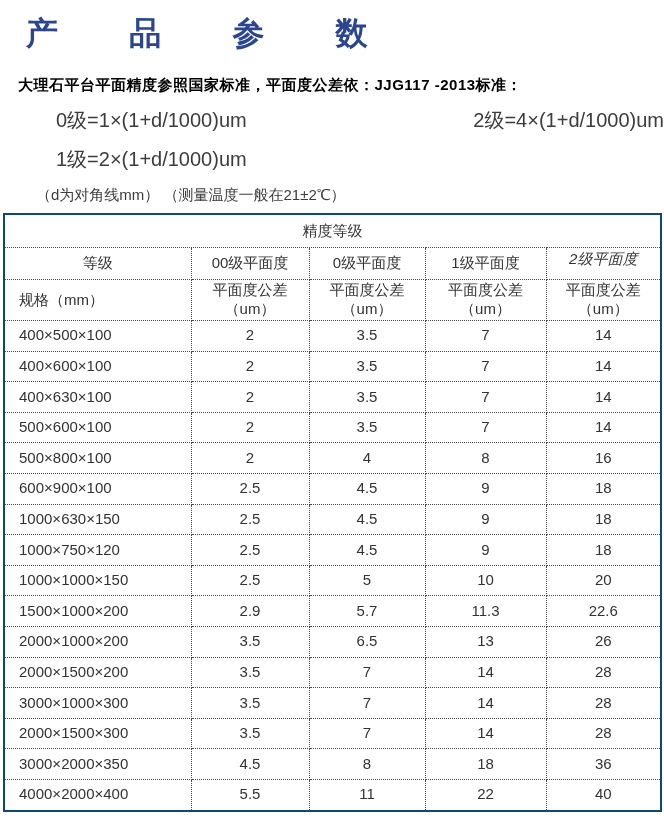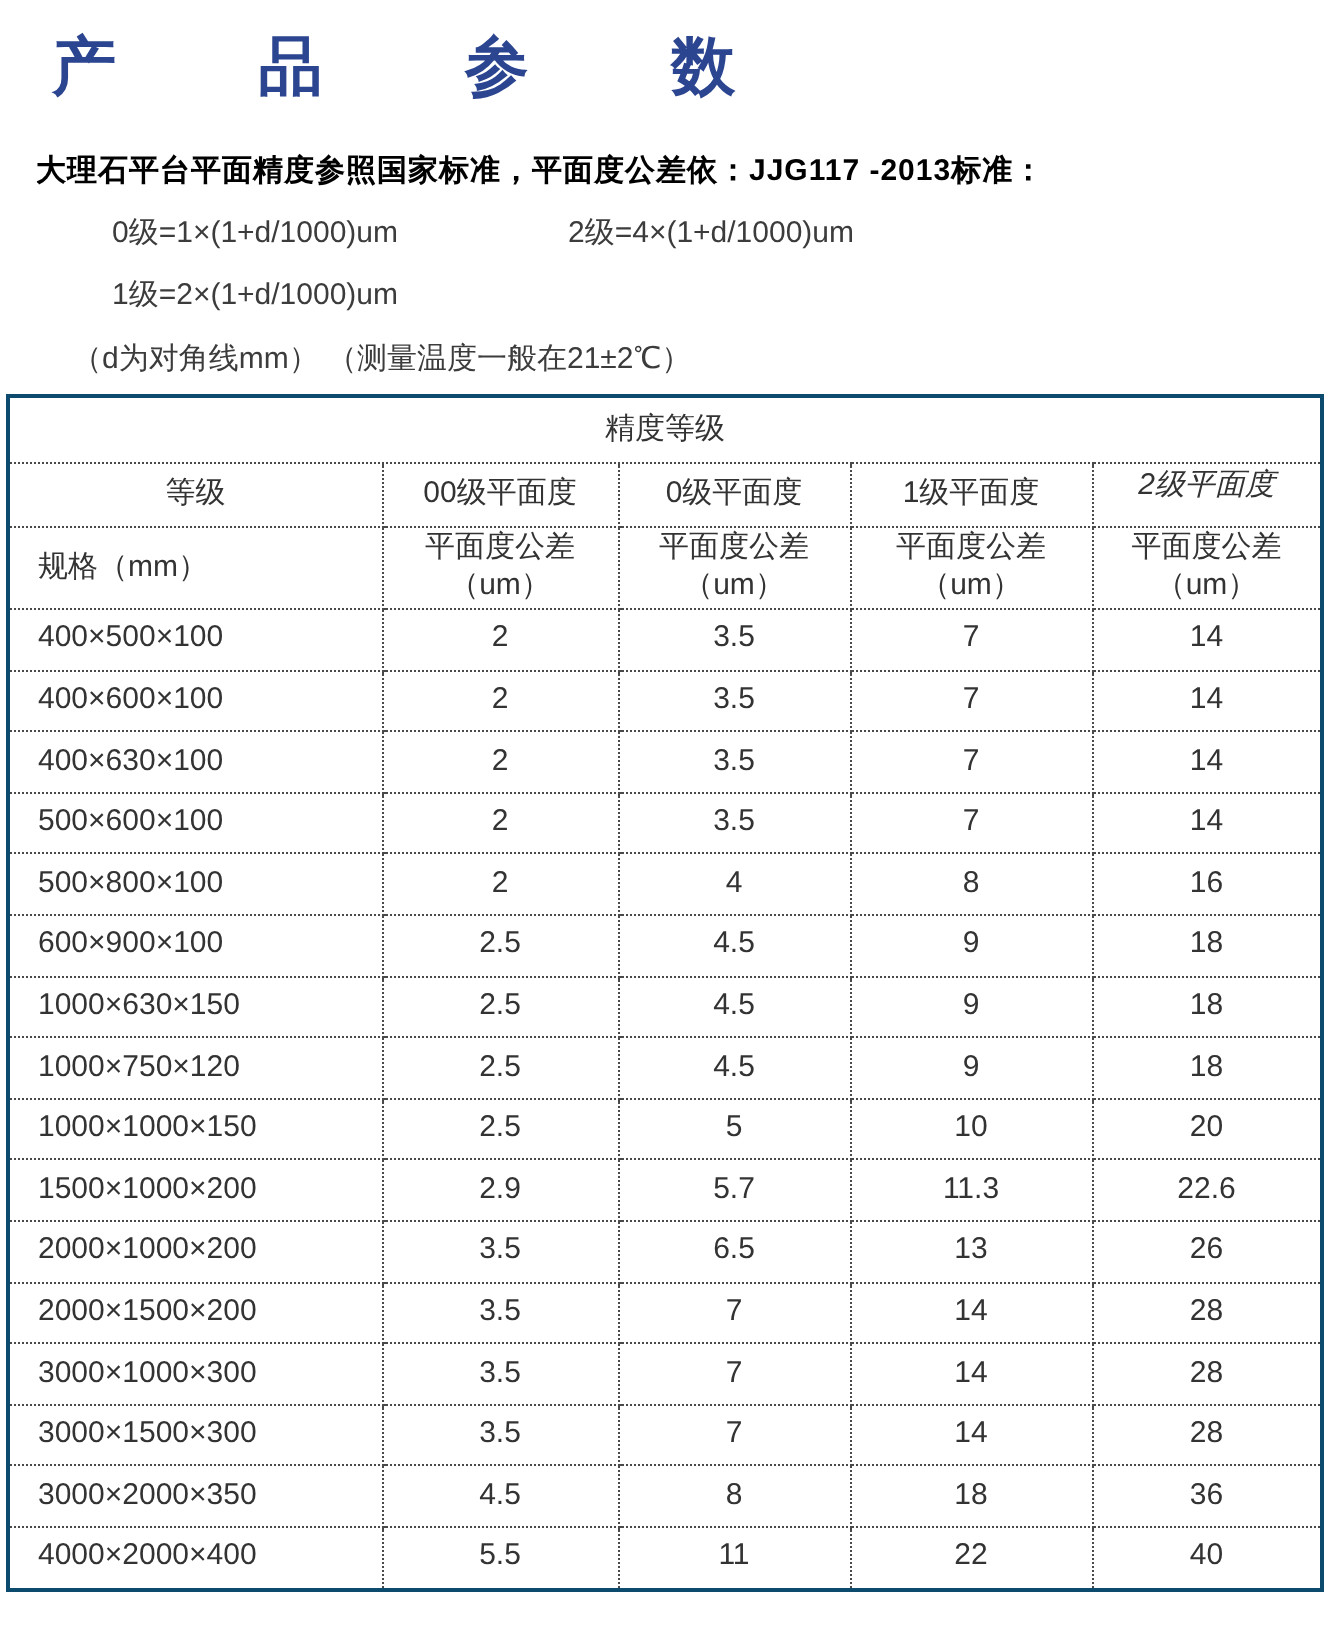--- a/index.html
+++ b/index.html
@@ -32,22 +32,23 @@
     font-weight: bold;
     color: #000000;
     letter-spacing: 0.5px;
   }
   .formula-section {
     margin-top: 10px;
   }
   .formula-row {
     display: flex;
     margin: 12px 0 0 56px;
-    font-size: 15px;
+    font-size: 20px;
     color: #3c3c3c;
+    justify-content: space-between;
   }
   .formula-row .left-col {
     width: 228px;
     flex: 0 0 228px;
   }
   .note {
     margin: 13px 0 0 36px;
     font-size: 15px;
     color: #3c3c3c;
   }
@@ -239,21 +240,21 @@
         <td>28</td>
       </tr>
       <tr>
         <td class="spec-cell">3000×1000×300</td>
         <td>3.5</td>
         <td>7</td>
         <td>14</td>
         <td>28</td>
       </tr>
       <tr>
-        <td class="spec-cell">3000×1500×300</td>
+        <td class="spec-cell">2000×1500×300</td>
         <td>3.5</td>
         <td>7</td>
         <td>14</td>
         <td>28</td>
       </tr>
       <tr>
         <td class="spec-cell">3000×2000×350</td>
         <td>4.5</td>
         <td>8</td>
         <td>18</td>

